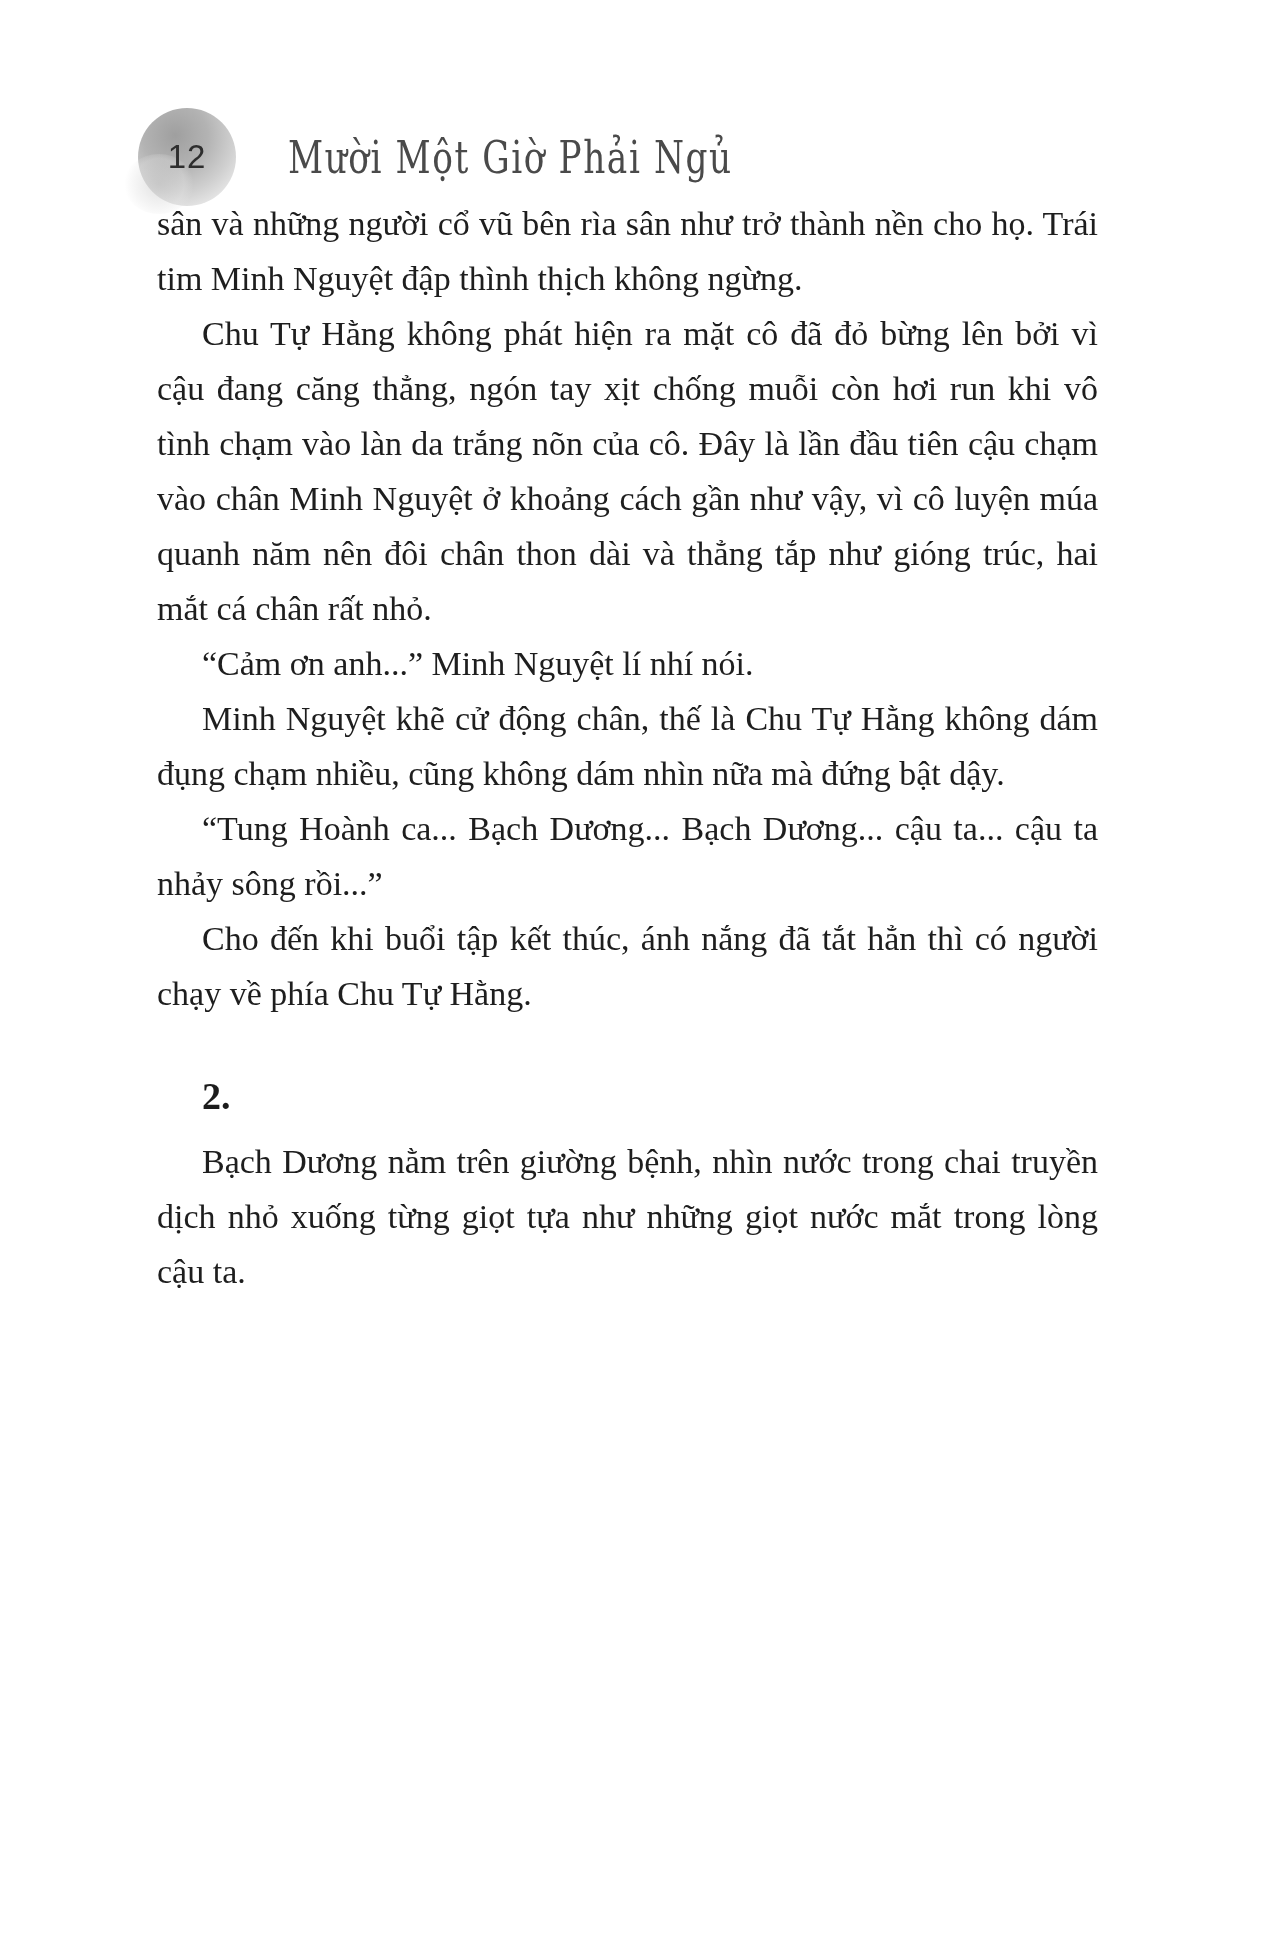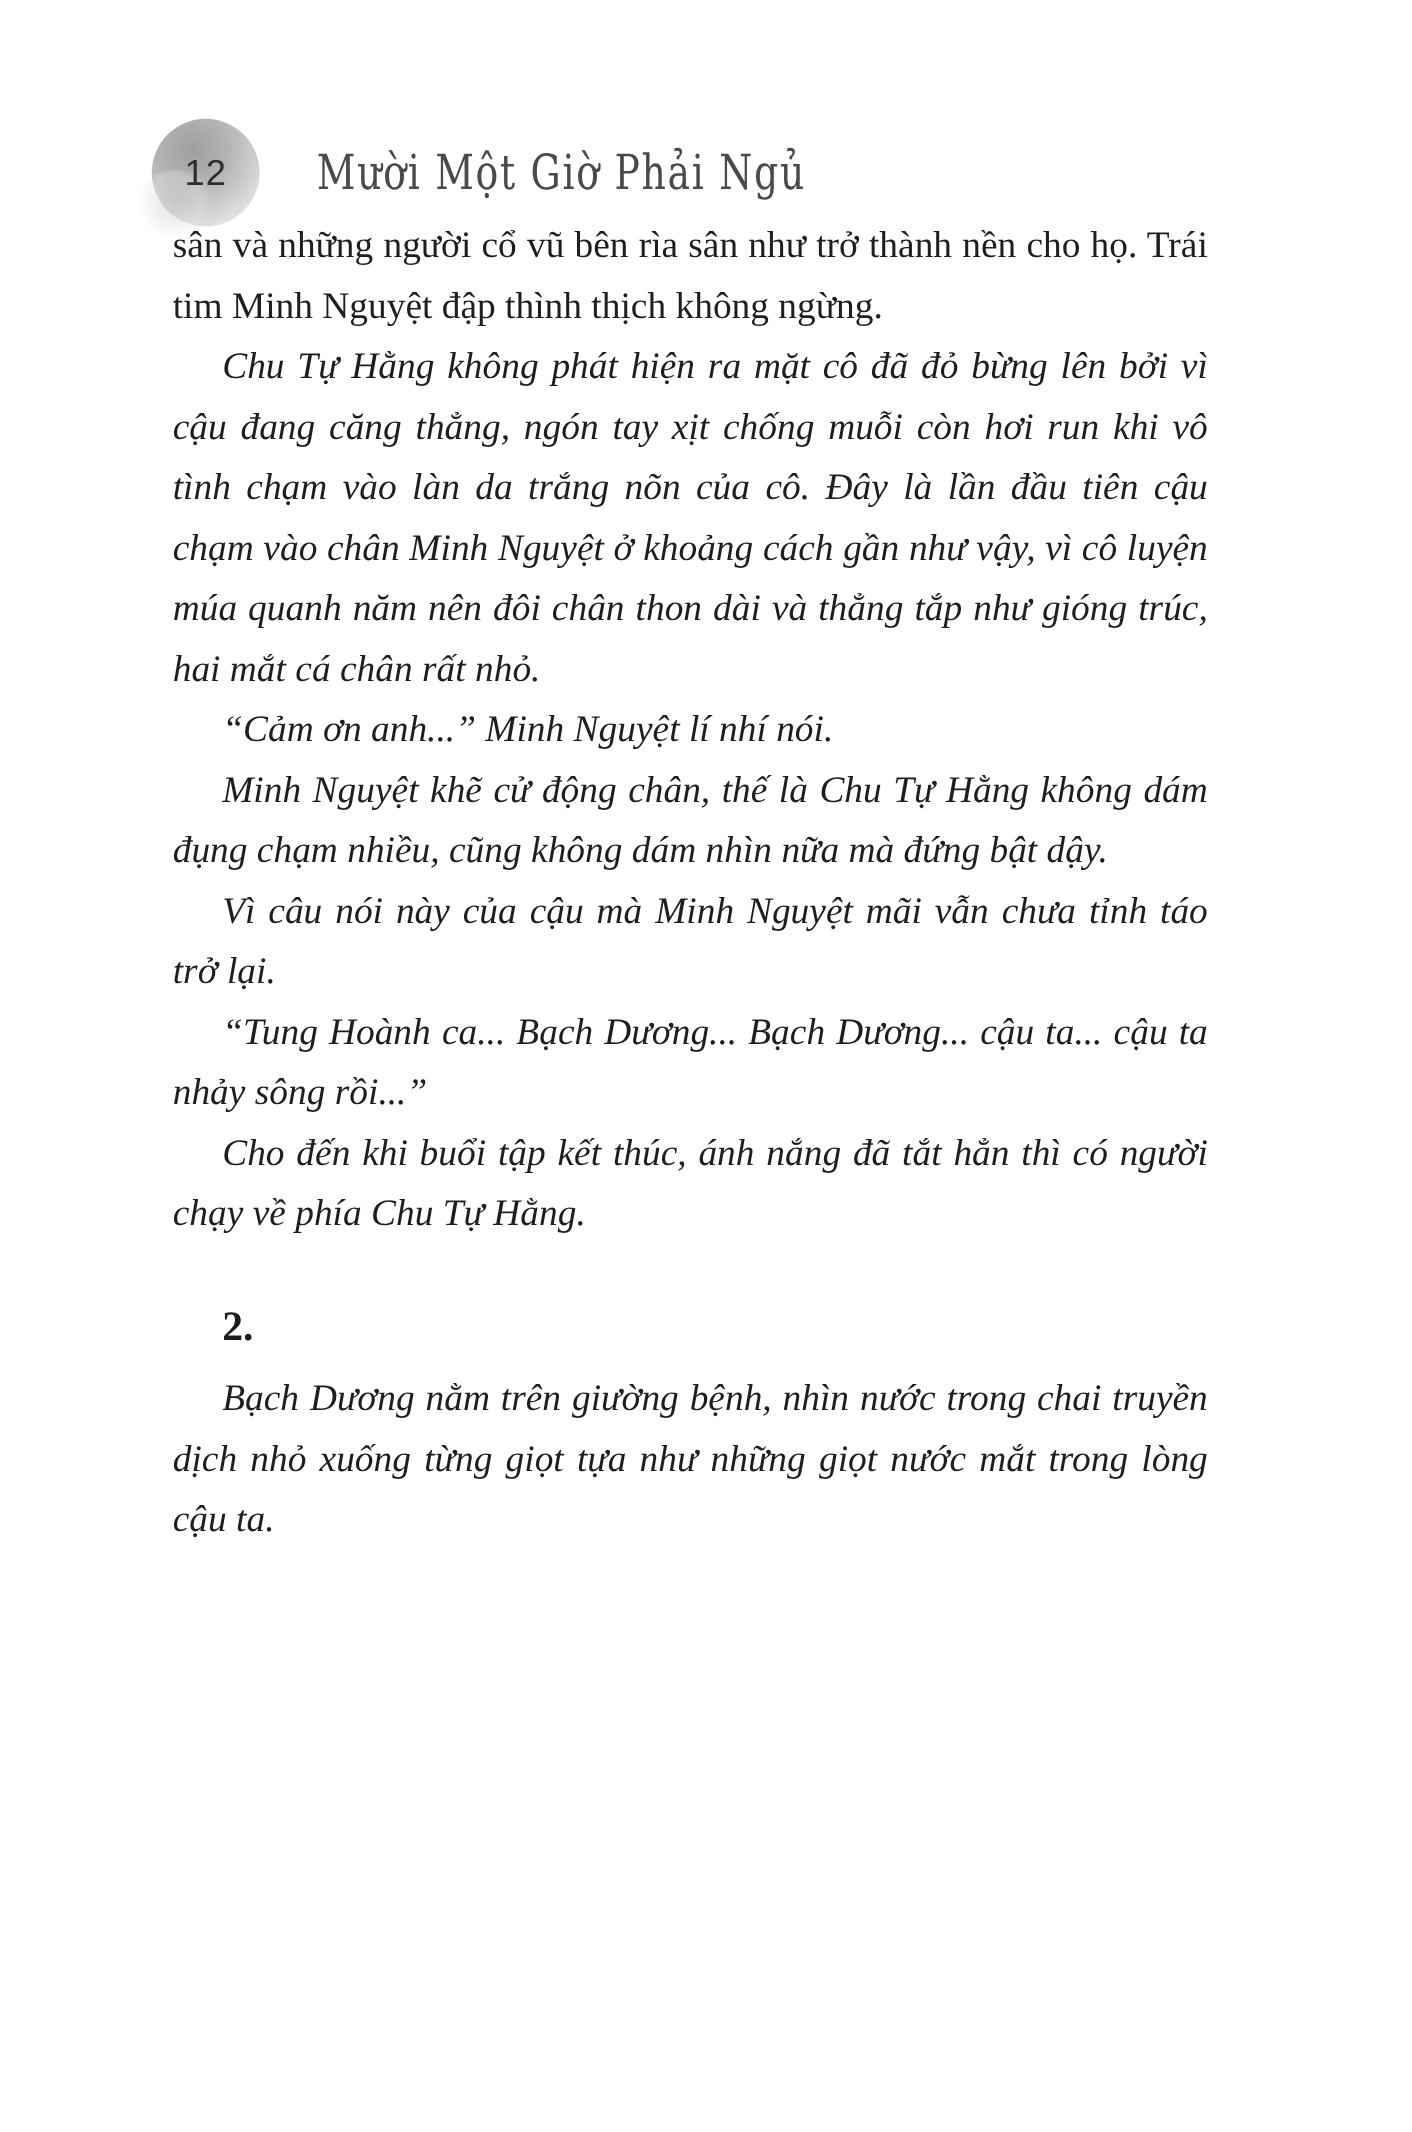--- a/index.html
+++ b/index.html
@@ -75,21 +75,20 @@
     font-size: 34px;
     line-height: 55px;
     color: #1e1e1e;
     text-align: justify;
   }
   .para {
     margin: 0;
   }
   .para.indent {
     text-indent: 45px;
-    font-style: italic;
   }
   .section-heading {
     margin: 48px 0 10px 0;
     padding-left: 45px;
     font-size: 38px;
     line-height: 55px;
     font-weight: bold;
     color: #1c1c1c;
   }
 </style>
@@ -103,20 +102,19 @@
       <span class="page-num">12</span>
     </div>
     <h1 class="book-title">Mười Một Giờ Phải Ngủ</h1>
   </header>
 
   <main class="page-body">
       <p class="para">sân và những người cổ vũ bên rìa sân như trở thành nền cho họ. Trái tim Minh Nguyệt đập thình thịch không ngừng.</p>
       <p class="para indent">Chu Tự Hằng không phát hiện ra mặt cô đã đỏ bừng lên bởi vì cậu đang căng thẳng, ngón tay xịt chống muỗi còn hơi run khi vô tình chạm vào làn da trắng nõn của cô. Đây là lần đầu tiên cậu chạm vào chân Minh Nguyệt ở khoảng cách gần như vậy, vì cô luyện múa quanh năm nên đôi chân thon dài và thẳng tắp như gióng trúc, hai mắt cá chân rất nhỏ.</p>
       <p class="para indent">“Cảm ơn anh...” Minh Nguyệt lí nhí nói.</p>
       <p class="para indent">Minh Nguyệt khẽ cử động chân, thế là Chu Tự Hằng không dám đụng chạm nhiều, cũng không dám nhìn nữa mà đứng bật dậy.</p>
-      <p class="para indent">Vì câu nói này của cậu mà Minh Nguyệt mãi vẫn chưa tỉnh táo trở lại.</p>
       <p class="para indent">“Tung Hoành ca... Bạch Dương... Bạch Dương... cậu ta... cậu ta nhảy sông rồi...”</p>
       <p class="para indent">Cho đến khi buổi tập kết thúc, ánh nắng đã tắt hẳn thì có người chạy về phía Chu Tự Hằng.</p>
       <h2 class="section-heading">2.</h2>
       <p class="para indent">Bạch Dương nằm trên giường bệnh, nhìn nước trong chai truyền dịch nhỏ xuống từng giọt tựa như những giọt nước mắt trong lòng cậu ta.</p>
     </main>
 
 </div>
 
 </body></html>

